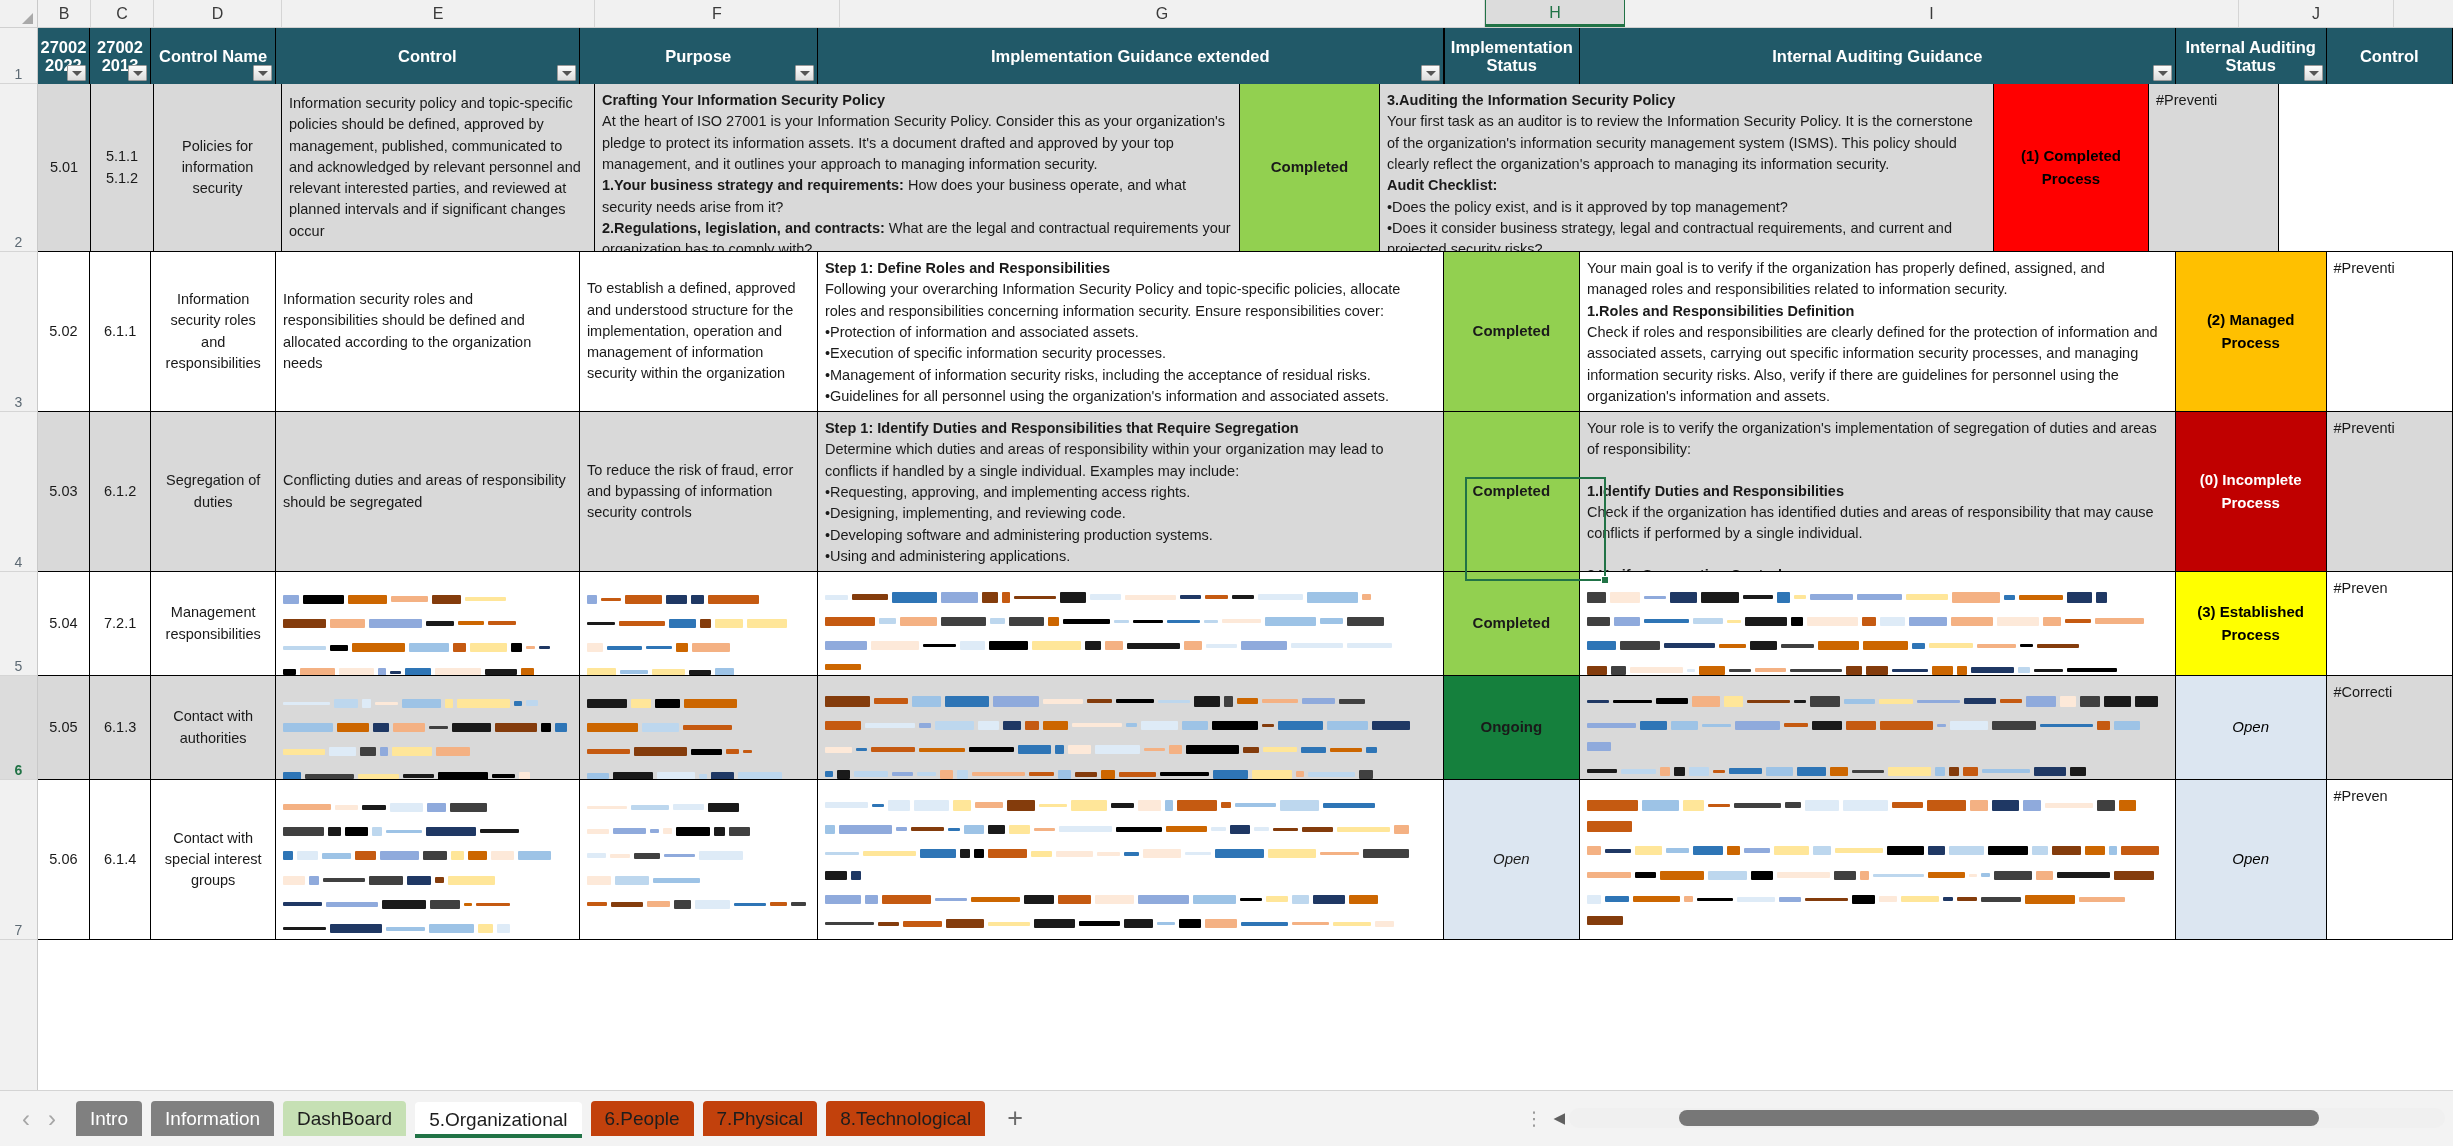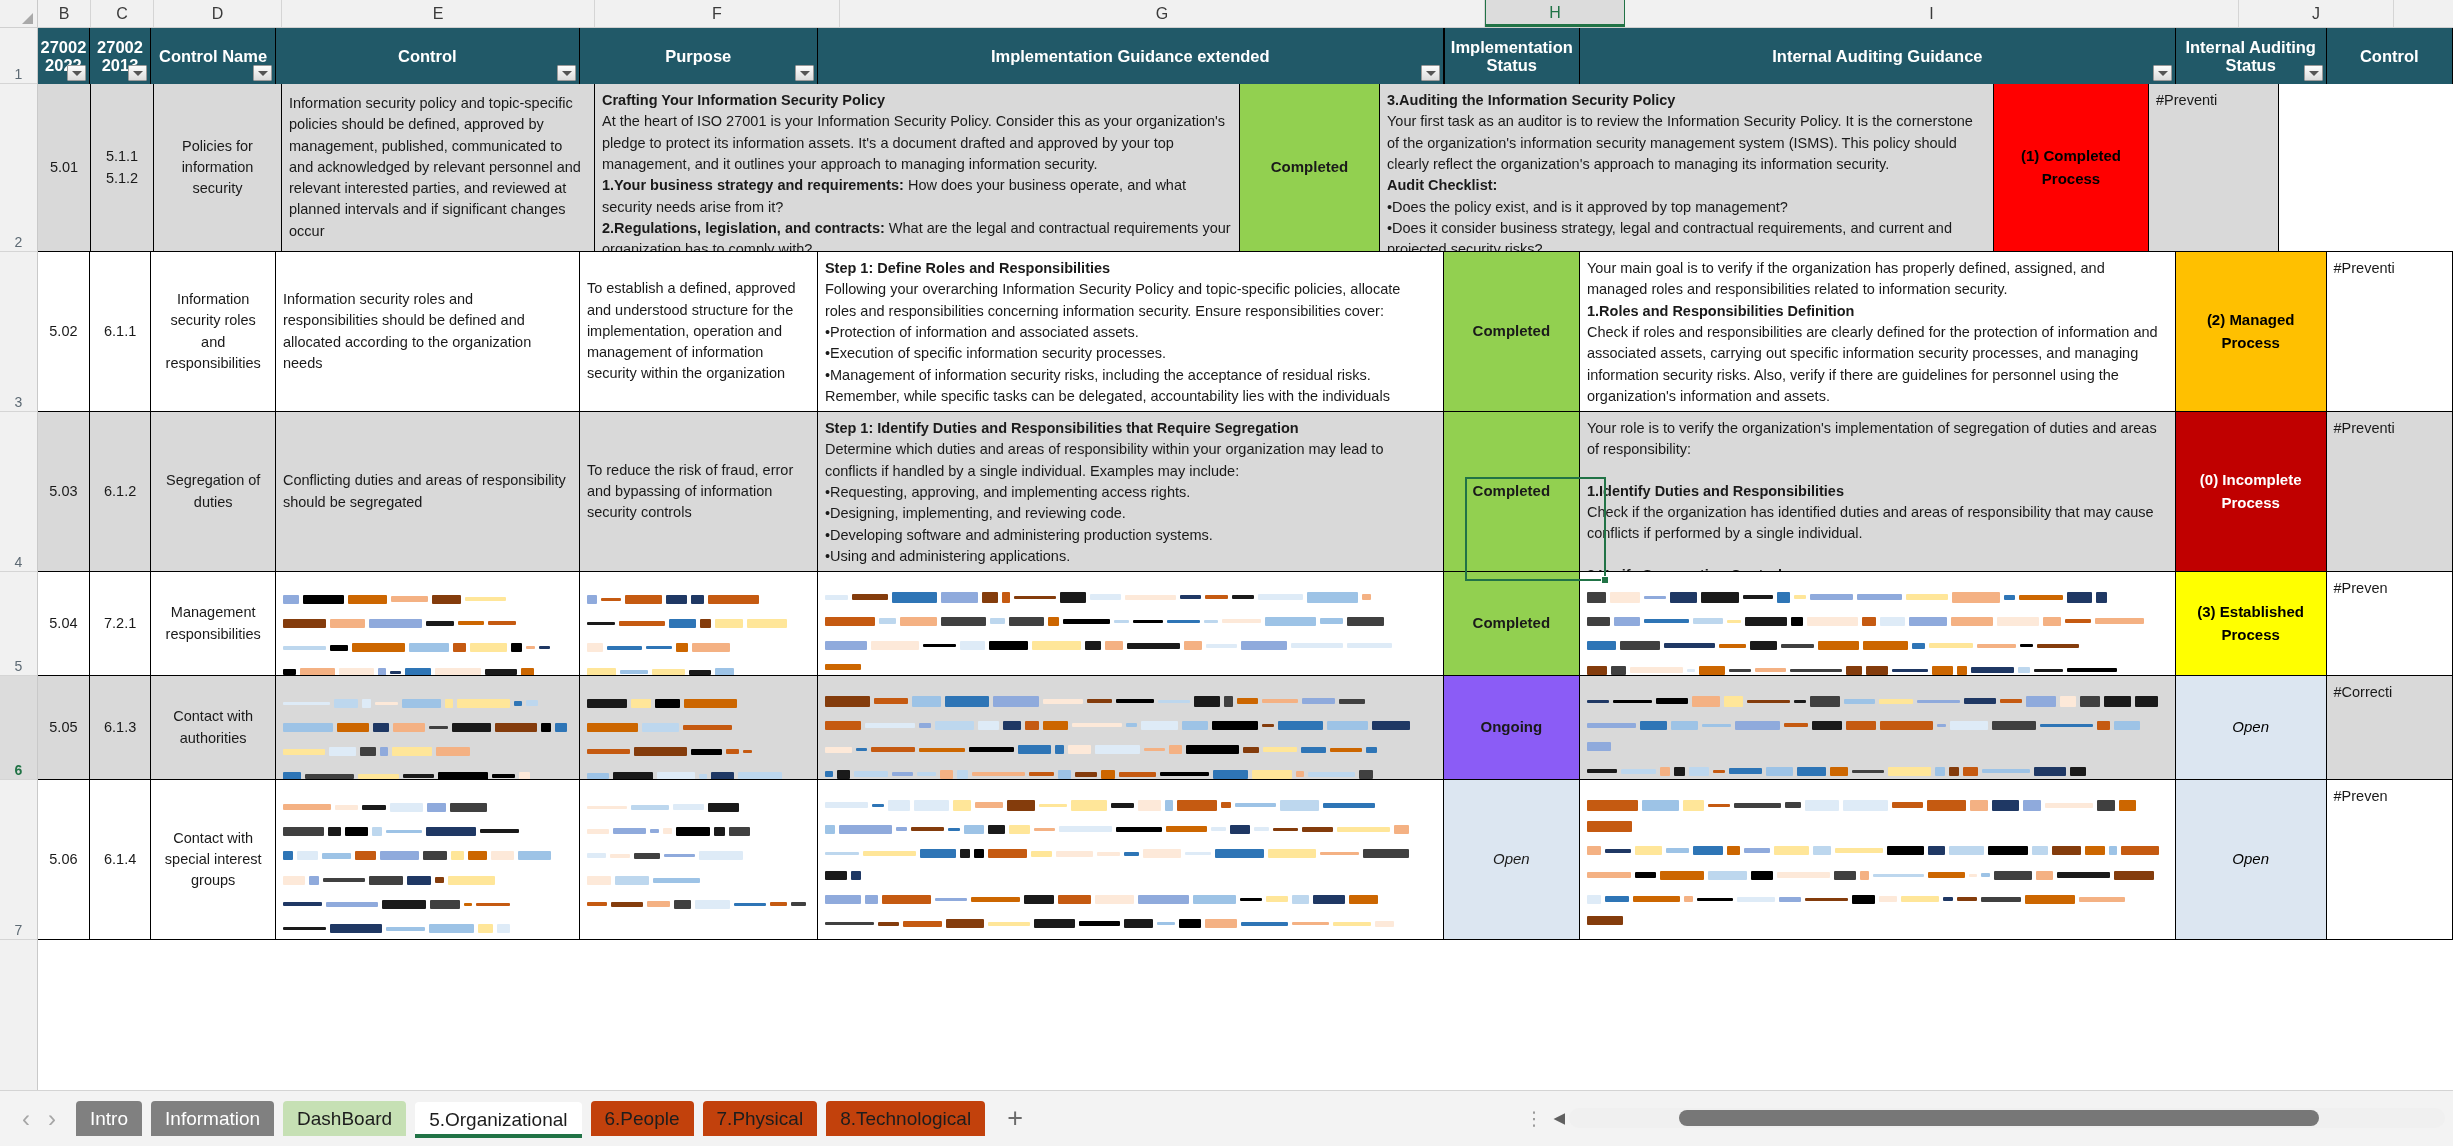--- a/index.html
+++ b/index.html
@@ -216,20 +216,21 @@
             <div class="cell c-center" style="width: 63px; background: rgb(255, 255, 255); white-space: pre-line;">6.1.1</div>
             <div class="cell c-center" style="width: 128px; background: rgb(255, 255, 255);">Information security roles and responsibilities</div>
             <div class="cell c-mid-left" style="width: 313px; background: rgb(255, 255, 255);">Information security roles and responsibilities should be defined and allocated according to the organization needs</div>
             <div class="cell c-mid-left" style="width: 245px; background: rgb(255, 255, 255);">To establish a defined, approved and understood structure for the implementation, operation and management of information security within the organization</div>
             <div class="cell gtext" style="width: 645px; background: rgb(255, 255, 255);">
               <span class="ln"><b>Step 1: Define Roles and Responsibilities</b></span>
               <span class="ln">Following your overarching Information Security Policy and topic-specific policies, allocate roles and responsibilities concerning information security. Ensure responsibilities cover:</span>
               <span class="ln">•Protection of information and associated assets.</span>
               <span class="ln">•Execution of specific information security processes.</span>
               <span class="ln">•Management of information security risks, including the acceptance of residual risks.</span>
+              <span class="ln">•Guidelines for all personnel using the organization's information and associated assets.</span>
               <span class="ln">Remember, while specific tasks can be delegated, accountability lies with the individuals</span>
             </div>
             <div class="cell status" style="width: 140px; background: rgb(146, 208, 80);">Completed</div>
             <div class="cell gtext" style="width: 614px; background: rgb(255, 255, 255);">
               <span class="ln">Your main goal is to verify if the organization has properly defined, assigned, and managed roles and responsibilities related to information security.</span>
               <span class="ln"><b>1.Roles and Responsibilities Definition</b></span>
               <span class="ln">Check if roles and responsibilities are clearly defined for the protection of information and associated assets, carrying out specific information security processes, and managing information security risks. Also, verify if there are guidelines for personnel using the organization's information and assets.</span>
             </div>
             <div class="cell status" style="width: 155px; background: rgb(255, 192, 0); color: rgb(0, 0, 0);">(2) Managed Process</div>
             <div class="cell " style="width: 130px; background: rgb(255, 255, 255);">#Preventi</div>
@@ -306,21 +307,21 @@
               <span class="blur"><span style="width: 51px; background: rgb(204, 102, 0);"></span><span style="width: 37px; background: rgb(189, 215, 238);"></span><span style="width: 49px; background: rgb(197, 90, 17); height: 5px;"></span></span>
               <span class="blur"><span style="width: 43px; background: rgb(197, 90, 17); height: 5px;"></span><span style="width: 53px; background: rgb(132, 60, 12);"></span><span style="width: 31px; background: rgb(0, 0, 0); height: 6px;"></span><span style="width: 13px; background: rgb(197, 90, 17); height: 5px;"></span><span style="width: 9px; background: rgb(197, 90, 17); height: 3px;"></span></span>
               <span class="blur"><span style="width: 22px; background: rgb(157, 195, 230); height: 6px;"></span><span style="width: 40px; background: rgb(26, 26, 26);"></span><span style="width: 38px; background: rgb(222, 235, 247);"></span><span style="width: 8px; background: rgb(189, 215, 238); height: 5px;"></span><span style="width: 23px; background: rgb(31, 56, 100);"></span><span style="width: 44px; background: rgb(189, 215, 238);"></span></span>
             </div>
             <div class="cell gtext" style="width: 645px; background: rgb(217, 217, 217); padding-top: 12px;">
               <span class="blur bold"><span style="width: 45px; background: rgb(132, 60, 12);"></span><span style="width: 34px; background: rgb(197, 90, 17); height: 6px;"></span><span style="width: 29px; background: rgb(157, 195, 230);"></span><span style="width: 44px; background: rgb(46, 117, 182);"></span><span style="width: 46px; background: rgb(143, 170, 220);"></span><span style="width: 40px; background: rgb(253, 233, 217); height: 5px;"></span><span style="width: 25px; background: rgb(132, 60, 12); height: 4px;"></span><span style="width: 38px; background: rgb(0, 0, 0); height: 4px;"></span><span style="width: 32px; background: rgb(189, 215, 238); height: 3px;"></span><span style="width: 26px; background: rgb(26, 26, 26);"></span><span style="width: 9px; background: rgb(64, 64, 64);"></span><span style="width: 21px; background: rgb(204, 102, 0); height: 6px;"></span><span style="width: 36px; background: rgb(244, 177, 131); height: 4px;"></span><span style="width: 33px; background: rgb(143, 170, 220); height: 6px;"></span><span style="width: 26px; background: rgb(64, 64, 64); height: 5px;"></span></span>
               <span class="blur"><span style="width: 36px; background: rgb(197, 90, 17);"></span><span style="width: 50px; background: rgb(222, 235, 247); height: 5px;"></span><span style="width: 12px; background: rgb(143, 170, 220); height: 5px;"></span><span style="width: 39px; background: rgb(189, 215, 238);"></span><span style="width: 21px; background: rgb(222, 235, 247);"></span><span style="width: 18px; background: rgb(31, 56, 100);"></span><span style="width: 14px; background: rgb(197, 90, 17);"></span><span style="width: 25px; background: rgb(204, 102, 0);"></span><span style="width: 50px; background: rgb(253, 233, 217); height: 4px;"></span><span style="width: 11px; background: rgb(157, 195, 230); height: 4px;"></span><span style="width: 37px; background: rgb(222, 235, 247);"></span><span style="width: 26px; background: rgb(157, 195, 230);"></span><span style="width: 46px; background: rgb(0, 0, 0);"></span><span style="width: 12px; background: rgb(132, 60, 12); height: 3px;"></span><span style="width: 45px; background: rgb(46, 117, 182);"></span><span style="width: 41px; background: rgb(157, 195, 230);"></span><span style="width: 38px; background: rgb(31, 56, 100);"></span></span>
               <span class="blur"><span style="width: 27px; background: rgb(253, 233, 217); height: 6px;"></span><span style="width: 11px; background: rgb(46, 117, 182); height: 3px;"></span><span style="width: 44px; background: rgb(197, 90, 17); height: 5px;"></span><span style="width: 46px; background: rgb(204, 102, 0); height: 4px;"></span><span style="width: 45px; background: rgb(0, 0, 0); height: 5px;"></span><span style="width: 33px; background: rgb(46, 117, 182);"></span><span style="width: 9px; background: rgb(46, 117, 182);"></span><span style="width: 23px; background: rgb(253, 233, 217);"></span><span style="width: 45px; background: rgb(222, 235, 247);"></span><span style="width: 21px; background: rgb(244, 177, 131); height: 3px;"></span><span style="width: 13px; background: rgb(244, 177, 131);"></span><span style="width: 53px; background: rgb(0, 0, 0);"></span><span style="width: 16px; background: rgb(132, 60, 12); height: 6px;"></span><span style="width: 34px; background: rgb(255, 230, 153); height: 5px;"></span><span style="width: 25px; background: rgb(46, 117, 182); height: 6px;"></span><span style="width: 32px; background: rgb(204, 102, 0); height: 4px;"></span><span style="width: 11px; background: rgb(46, 117, 182); height: 6px;"></span></span>
               <span class="blur"><span style="width: 8px; background: rgb(46, 117, 182); height: 6px;"></span><span style="width: 13px; background: rgb(26, 26, 26);"></span><span style="width: 34px; background: rgb(189, 215, 238); height: 6px;"></span><span style="width: 21px; background: rgb(143, 170, 220); height: 4px;"></span><span style="width: 19px; background: rgb(189, 215, 238); height: 4px;"></span><span style="width: 13px; background: rgb(244, 177, 131);"></span><span style="width: 11px; background: rgb(189, 215, 238);"></span><span style="width: 53px; background: rgb(244, 177, 131); height: 4px;"></span><span style="width: 25px; background: rgb(197, 90, 17); height: 4px;"></span><span style="width: 13px; background: rgb(157, 195, 230);"></span><span style="width: 22px; background: rgb(132, 60, 12); height: 5px;"></span><span style="width: 14px; background: rgb(204, 102, 0);"></span><span style="width: 37px; background: rgb(197, 90, 17); height: 5px;"></span><span style="width: 49px; background: rgb(0, 0, 0); height: 4px;"></span><span style="width: 35px; background: rgb(46, 117, 182);"></span><span style="width: 40px; background: rgb(255, 230, 153);"></span><span style="width: 8px; background: rgb(244, 177, 131); height: 6px;"></span><span style="width: 47px; background: rgb(189, 215, 238); height: 5px;"></span><span style="width: 14px; background: rgb(64, 64, 64);"></span></span>
             </div>
-            <div class="cell status" style="width: 140px; background: #8b5cf6;">Ongoing</div>
+            <div class="cell status" style="width: 140px; background: #15803d;">Ongoing</div>
             <div class="cell gtext" style="width: 614px; background: rgb(217, 217, 217); padding-top: 12px;">
               <span class="blur bold"><span style="width: 22px; background: rgb(31, 56, 100); height: 3px;"></span><span style="width: 39px; background: rgb(0, 0, 0); height: 3px;"></span><span style="width: 32px; background: rgb(0, 0, 0); height: 6px;"></span><span style="width: 28px; background: rgb(244, 177, 131);"></span><span style="width: 19px; background: rgb(255, 230, 153);"></span><span style="width: 43px; background: rgb(132, 60, 12); height: 3px;"></span><span style="width: 12px; background: rgb(26, 26, 26); height: 3px;"></span><span style="width: 30px; background: rgb(64, 64, 64);"></span><span style="width: 31px; background: rgb(157, 195, 230); height: 5px;"></span><span style="width: 34px; background: rgb(255, 230, 153); height: 5px;"></span><span style="width: 43px; background: rgb(143, 170, 220); height: 3px;"></span><span style="width: 32px; background: rgb(31, 56, 100); height: 6px;"></span><span style="width: 22px; background: rgb(197, 90, 17); height: 4px;"></span><span style="width: 30px; background: rgb(143, 170, 220);"></span><span style="width: 16px; background: rgb(253, 233, 217);"></span><span style="width: 20px; background: rgb(64, 64, 64);"></span><span style="width: 27px; background: rgb(26, 26, 26);"></span><span style="width: 23px; background: rgb(26, 26, 26);"></span></span>
               <span class="blur"><span style="width: 49px; background: rgb(143, 170, 220); height: 5px;"></span><span style="width: 27px; background: rgb(46, 117, 182);"></span><span style="width: 27px; background: rgb(157, 195, 230);"></span><span style="width: 29px; background: rgb(157, 195, 230); height: 3px;"></span><span style="width: 45px; background: rgb(143, 170, 220);"></span><span style="width: 24px; background: rgb(197, 90, 17); height: 4px;"></span><span style="width: 30px; background: rgb(26, 26, 26);"></span><span style="width: 30px; background: rgb(197, 90, 17);"></span><span style="width: 53px; background: rgb(197, 90, 17);"></span><span style="width: 9px; background: rgb(143, 170, 220); height: 3px;"></span><span style="width: 38px; background: rgb(222, 235, 247);"></span><span style="width: 44px; background: rgb(64, 64, 64);"></span><span style="width: 53px; background: rgb(46, 117, 182); height: 3px;"></span><span style="width: 13px; background: rgb(197, 90, 17);"></span><span style="width: 26px; background: rgb(157, 195, 230);"></span><span style="width: 24px; background: rgb(143, 170, 220);"></span></span>
               <span class="blur"><span style="width: 30px; background: rgb(26, 26, 26); height: 4px;"></span><span style="width: 35px; background: rgb(189, 215, 238); height: 5px;"></span><span style="width: 10px; background: rgb(244, 177, 131);"></span><span style="width: 11px; background: rgb(26, 26, 26);"></span><span style="width: 20px; background: rgb(189, 215, 238);"></span><span style="width: 12px; background: rgb(197, 90, 17); height: 3px;"></span><span style="width: 33px; background: rgb(46, 117, 182); height: 6px;"></span><span style="width: 27px; background: rgb(157, 195, 230);"></span><span style="width: 29px; background: rgb(46, 117, 182);"></span><span style="width: 18px; background: rgb(204, 102, 0);"></span><span style="width: 32px; background: rgb(64, 64, 64); height: 3px;"></span><span style="width: 43px; background: rgb(255, 230, 153);"></span><span style="width: 10px; background: rgb(157, 195, 230);"></span><span style="width: 10px; background: rgb(132, 60, 12);"></span><span style="width: 15px; background: rgb(197, 90, 17);"></span><span style="width: 48px; background: rgb(157, 195, 230); height: 4px;"></span><span style="width: 32px; background: rgb(31, 56, 100);"></span><span style="width: 16px; background: rgb(26, 26, 26);"></span></span>
             </div>
             <div class="cell status open" style="width: 155px; background: rgb(220, 230, 241); color: rgb(0, 0, 0);">Open</div>
             <div class="cell " style="width: 130px; background: rgb(217, 217, 217);">#Correcti</div>
           </div>
           <div class="drow" style="height: 160px;">
             <div class="cell c-center" style="width: 53px; background: rgb(255, 255, 255);">5.06</div>

